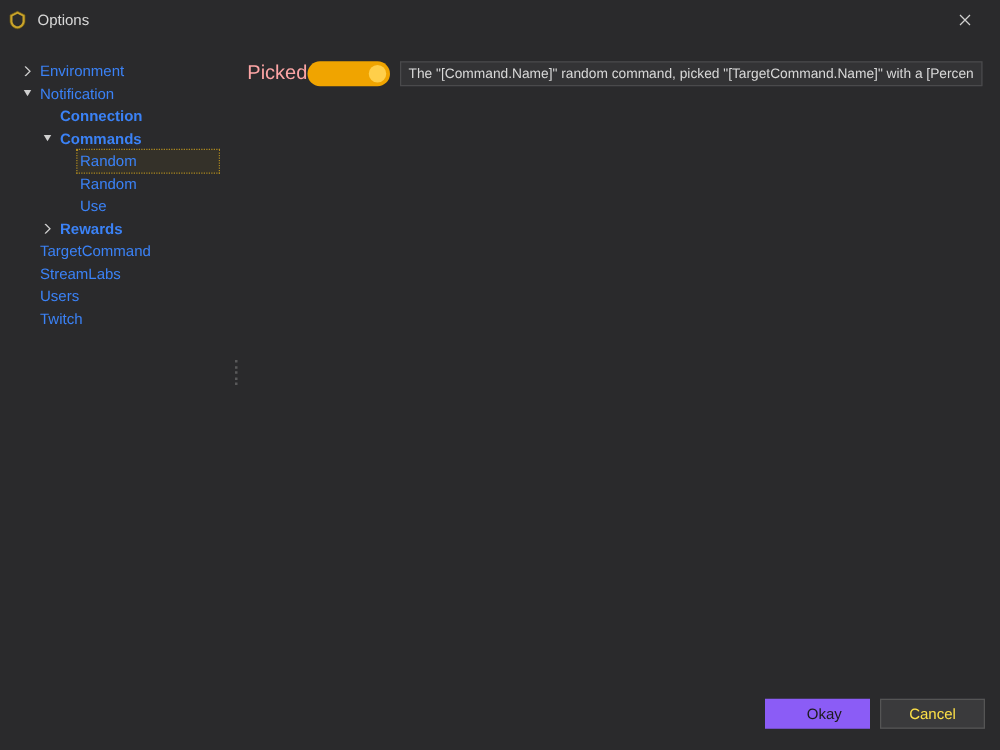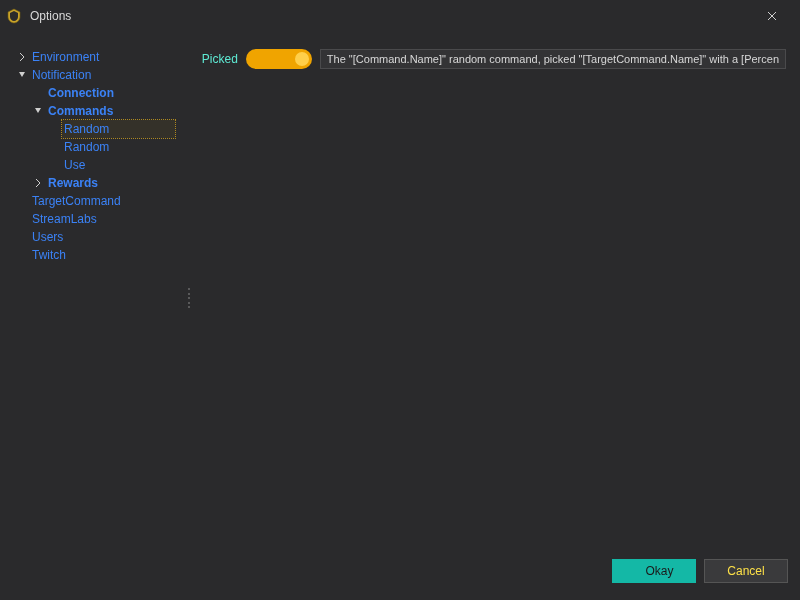--- a/index.html
+++ b/index.html
@@ -98,22 +98,22 @@
     padding: 8px 0 0 8px;
     position: relative;
   }
   .row {
     display: flex; align-items: center;
     height: 26px;
     margin-bottom: 6px;
     gap: 8px;
   }
   .row-label {
-    color: #5eead4;
-    font-size: 12px;
+    color: #fca5a5;
+    font-size: 16px;
     text-align: right;
   }
   .row1 .row-label { width: 40px; }
   .toggle {
     width: 66px; height: 20px;
     border-radius: 10px;
     position: relative;
     flex: 0 0 auto;
   }
   .toggle .knob {
@@ -157,21 +157,21 @@
     gap: 8px;
     padding: 0 12px 10px 0;
   }
   .btn {
     width: 84px; height: 24px;
     display: flex; align-items: center; justify-content: center;
     font-size: 12px;
     border: 1px solid transparent;
     cursor: default;
   }
-  .btn.primary { background: #14b8a6; color: #1b1b1b; padding-left: 11px; }
+  .btn.primary { background: #8b5cf6; color: #1b1b1b; padding-left: 11px; }
   .btn.secondary { background: #3a3a3c; border-color: #555; color: #fde047; }
 </style>
 </head>
 <body>
 
 <div class="window">
 
   <div class="titlebar">
     <span class="app-icon">
       <svg viewBox="0 0 16 16">

